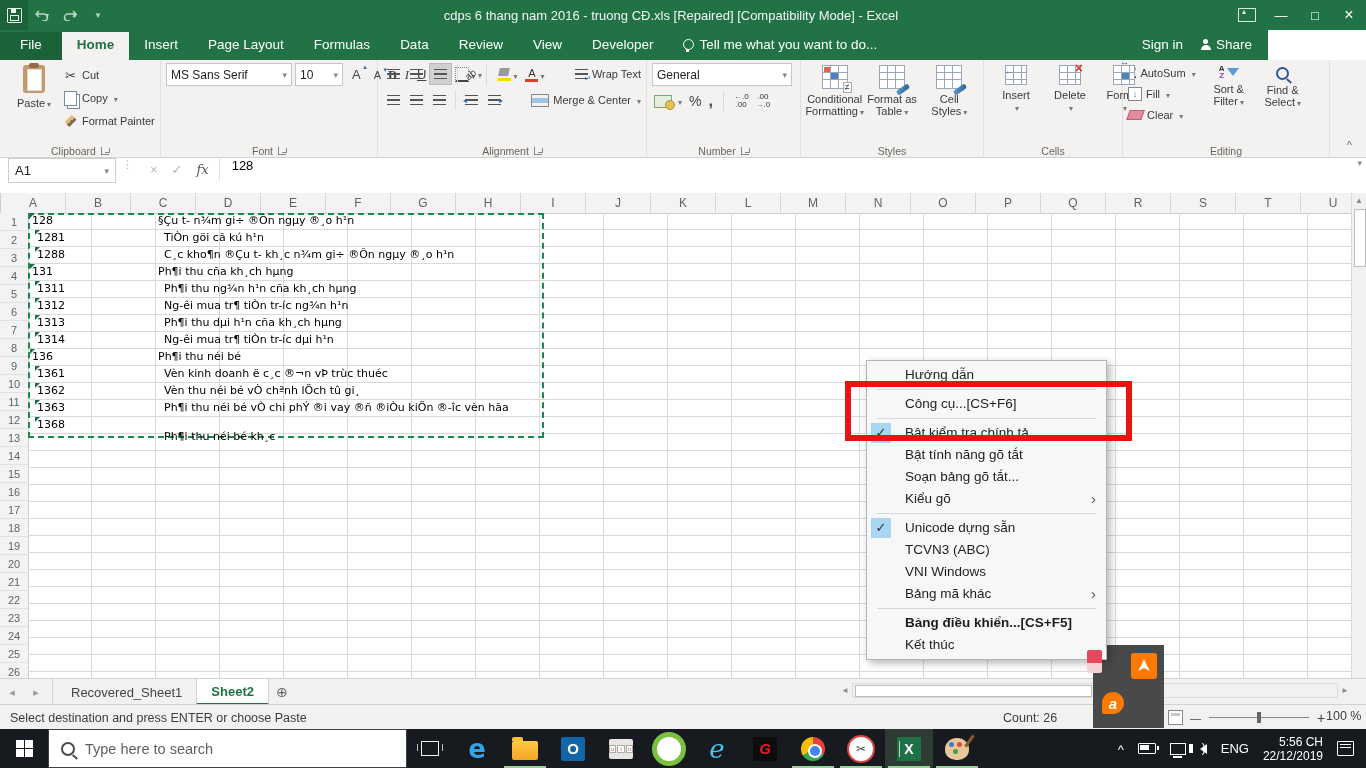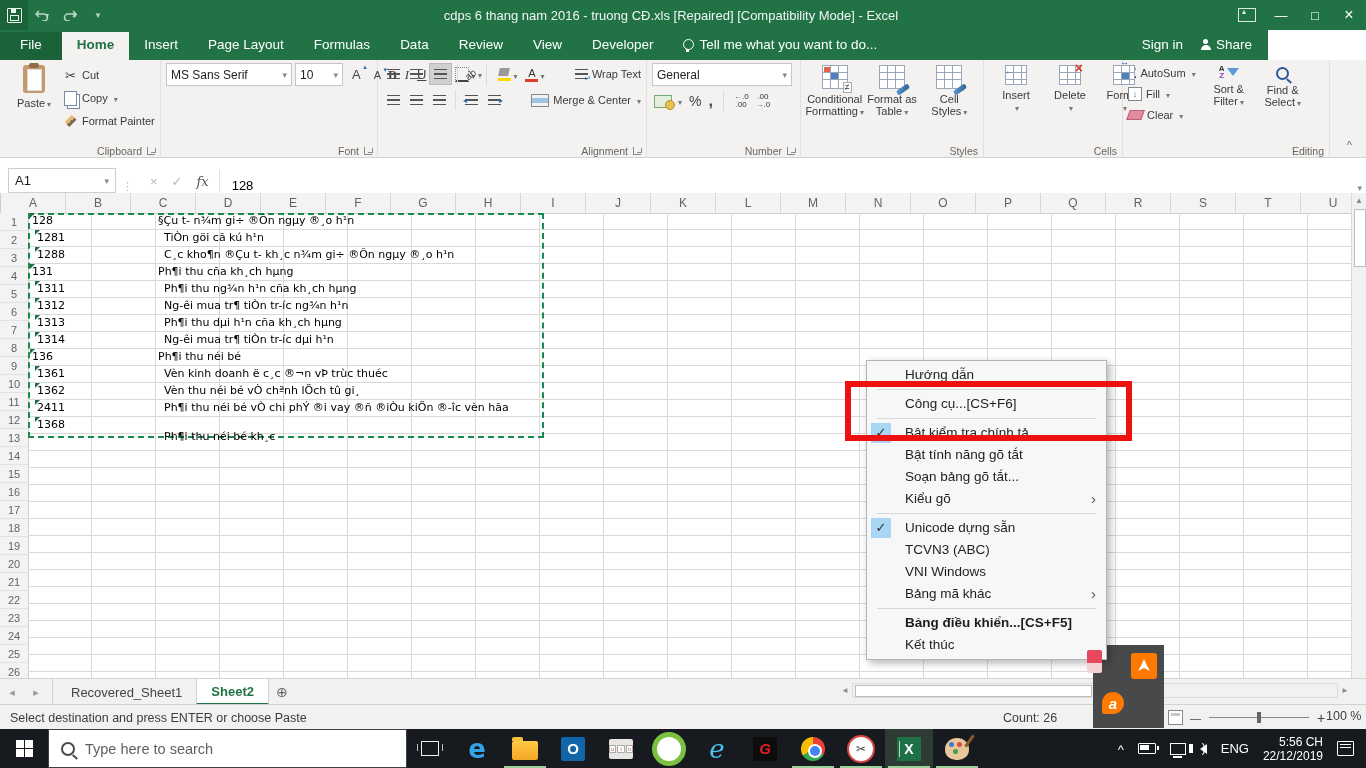--- a/index.html
+++ b/index.html
@@ -36,21 +36,21 @@
   .mright{margin-left:auto;display:flex;align-items:center;gap:18px;padding:5px 16px 8px}
   .person{width:10px;height:10px;position:relative;display:inline-block;margin-right:5px}
   .person::before{content:"";position:absolute;top:0;left:2.5px;width:5px;height:5px;border-radius:50%;background:#fff}
   .person::after{content:"";position:absolute;bottom:-1px;left:0;width:10px;height:5px;border-radius:5px 5px 0 0;background:#fff}
 
   
   #ribbon{position:absolute;top:60px;left:0;width:1366px;height:97px;background:#f3f2f1;
           border-bottom:1px solid #d4d2cf;display:flex;font-size:11px;color:#3b3a39}
   .rgroup{height:96px;border-right:1px solid #e1dfdd;display:flex;flex-direction:column;padding:3px 5px 0}
   .rbody{flex:1;display:flex;align-items:flex-start}
-  .rlabel{height:16px;display:flex;align-items:center;justify-content:flex-end;gap:5px;color:#696662;font-size:10.5px}
+  .rlabel{height:16px;display:flex;align-items:center;justify-content:center;gap:5px;color:#696662;font-size:10.5px}
   .launcher{width:7px;height:7px;border-left:1px solid #8a8886;border-bottom:1px solid #8a8886;position:relative}
   .launcher::after{content:"";position:absolute;right:0;top:0;width:4px;height:4px;border-right:1px solid #8a8886;border-bottom:1px solid #8a8886;transform:translate(1px,1px)}
   .bigbtn{width:58px;min-width:54px;display:flex;flex-direction:column;align-items:center;text-align:center;
           line-height:12px;padding-top:2px}
   .bigbtn .blabel{margin-top:4px}
   .smallcol{display:flex;flex-direction:column;gap:3px;padding-top:2px}
   .sbtn{display:flex;align-items:center;gap:4px;white-space:nowrap;height:20px}
   .sic{width:15px;display:inline-flex;justify-content:center}
   
   .i-paste{width:22px;height:28px;background:#c49a6c;border-radius:3px;position:relative}
@@ -121,21 +121,21 @@
   .i-clear{width:13px;height:8px;background:#e48ba0;transform:skewX(-20deg);border:1px solid #b95f77}
   .i-az{display:flex;flex-direction:column;font-size:8px;line-height:7px;font-weight:bold}
   .i-az .a{color:#333}.i-az .z{color:#8b3fb8}
   .i-funnel{width:0;height:0;border-left:6px solid transparent;border-right:6px solid transparent;border-top:8px solid #5b9bd5;margin-left:2px}
   .i-mag{width:9px;height:9px;border:2px solid #2b579a;border-radius:50%;position:relative;margin-top:2px}
   .i-mag::after{content:"";position:absolute;right:-5px;bottom:-4px;width:6px;height:2px;background:#2b579a;transform:rotate(40deg)}
   .collapse{position:absolute;right:14px;bottom:6px;color:#696662;font-size:11px}
 
   
   #formulabar{position:absolute;top:158px;left:0;width:1366px;height:35px;background:#fff;
-              border-bottom:1px solid #0c4a6e;display:flex;align-items:flex-end;font-size:13px}
+              border-bottom:1px solid #0c4a6e;display:flex;align-items:flex-start;font-size:13px}
   #namebox{width:94px;height:23px;border:1px solid #d0cecc;margin-left:8px;display:flex;align-items:center;
            padding:0 6px;color:#222;justify-content:space-between}
   .nb-dd{color:#888;font-size:9px}
   .fdots{color:#b5b3b1;margin:0 6px;font-size:11px;letter-spacing:1px}
   .fbtns{display:flex;align-items:center;gap:14px;padding:0 10px;border-right:1px solid #e4e2e0;height:23px}
   .fx{font-family:"DejaVu Serif",serif;font-style:italic;color:#555}
   .fgray{color:#b8b6b4;font-size:13px}
   #formula-value{padding-left:12px;color:#000;font-size:13px}
   .fend{position:absolute;right:4px;color:#888;font-size:9px}
 
@@ -652,21 +652,21 @@
       <div class="cellcode" style="top: 102px; left: 7px;"><span class="tri"></span><span style="padding-left: 2px;">1313</span></div>
       <div class="celltext" style="top: 102px; left: 136px;">Ph¶i thu dµi h¹n cña kh¸ch hµng</div>
       <div class="cellcode" style="top: 119px; left: 7px;"><span class="tri"></span><span style="padding-left: 2px;">1314</span></div>
       <div class="celltext" style="top: 119px; left: 136px;">Ng-êi mua tr¶ tiÒn tr-íc dµi h¹n</div>
       <div class="cellcode" style="top: 136px; left: 2px;"><span class="tri"></span><span style="padding-left: 2px;">136</span></div>
       <div class="celltext" style="top: 136px; left: 130px;">Ph¶i thu néi bé</div>
       <div class="cellcode" style="top: 153px; left: 7px;"><span class="tri"></span><span style="padding-left: 2px;">1361</span></div>
       <div class="celltext" style="top: 153px; left: 136px;">Vèn kinh doanh ë c¸c ®¬n vÞ trùc thuéc</div>
       <div class="cellcode" style="top: 170px; left: 7px;"><span class="tri"></span><span style="padding-left: 2px;">1362</span></div>
       <div class="celltext" style="top: 170px; left: 136px;">Vèn thu néi bé vÒ chªnh lÖch tû gi¸</div>
-      <div class="cellcode" style="top: 187px; left: 7px;"><span class="tri"></span><span style="padding-left: 2px;">2411</span></div>
+      <div class="cellcode" style="top: 187px; left: 7px;"><span class="tri"></span><span style="padding-left: 2px;">1363</span></div>
       <div class="celltext" style="top: 187px; left: 136px;">Ph¶i thu néi bé vÒ chi phÝ ®i vay ®ñ ®iÒu kiÖn ®-îc vèn hãa</div>
       <div class="cellcode" style="top: 204px; left: 7px;"><span class="tri"></span><span style="padding-left: 2px;">1368</span></div>
       <div class="celltext" style="top: 216px; left: 136px;">Ph¶i thu néi bé kh¸c</div>
     </div>
 </div>
 <div id="vscroll">
   <div class="arr">▲</div>
   <div id="vthumb"></div>
 </div>
 

